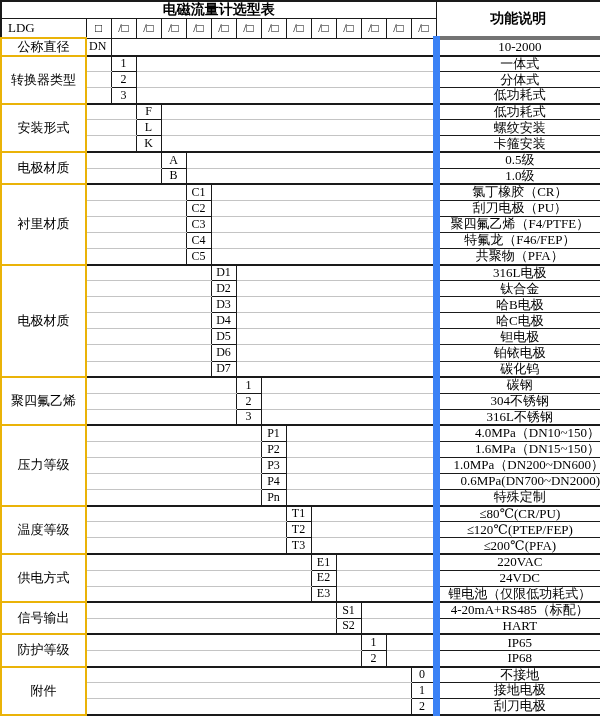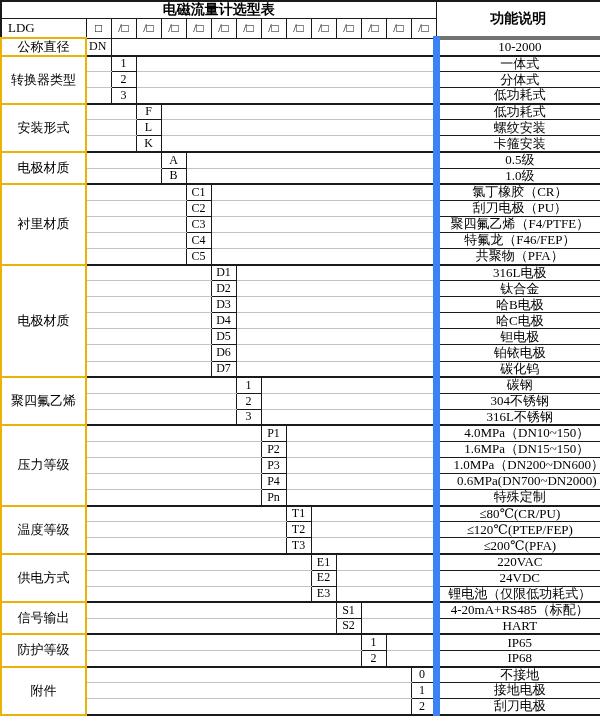--- a/index.html
+++ b/index.html
@@ -18,21 +18,21 @@
   tr.r    { height:16px; }
   td.title  { font-size:14px; border-bottom:1px solid #1a1a1a; border-right:1px solid #1a1a1a; }
   td.fnhdr  { font-size:14px; border-left:1px solid #1a1a1a; border-bottom:4px solid #737373; }
   td.ldglbl { text-align:left; padding-left:6px; border:1px solid #1a1a1a; }
   td.box    { border:1px solid #1a1a1a; font-size:12px; }
   td.lbl    { border:2px solid #eab308; }
   td.code   { border:1px solid #1a1a1a; font-size:12px; }
   td.dn     { text-align:left; padding-left:2px; }
   td.fill   { border-bottom:1px solid #c4c4c4; }
   td.desc   { border-left:7px solid #3b82f6; border-bottom:1px solid #1a1a1a; }
-  td.desc.left { text-align:center; padding-left:14px; }
+  td.desc.left { text-align:right; padding-left:14px; }
   tr.sb > td { border-top:2px solid #1a1a1a; }
 </style>
 </head>
 <body>
 
 <div class="wrap">
 <table class="sel">
   <colgroup>
     <col style="width:85px">
         <col style="width:25px">

